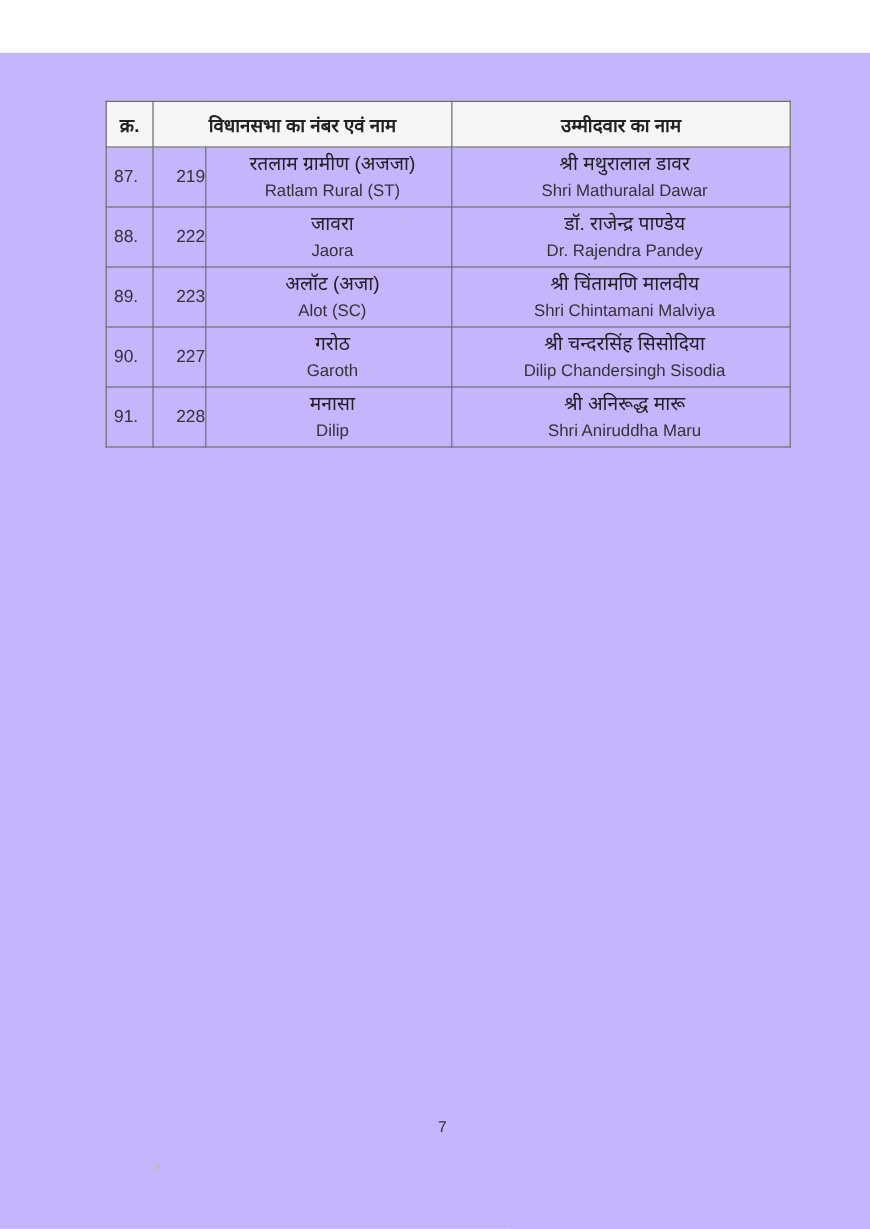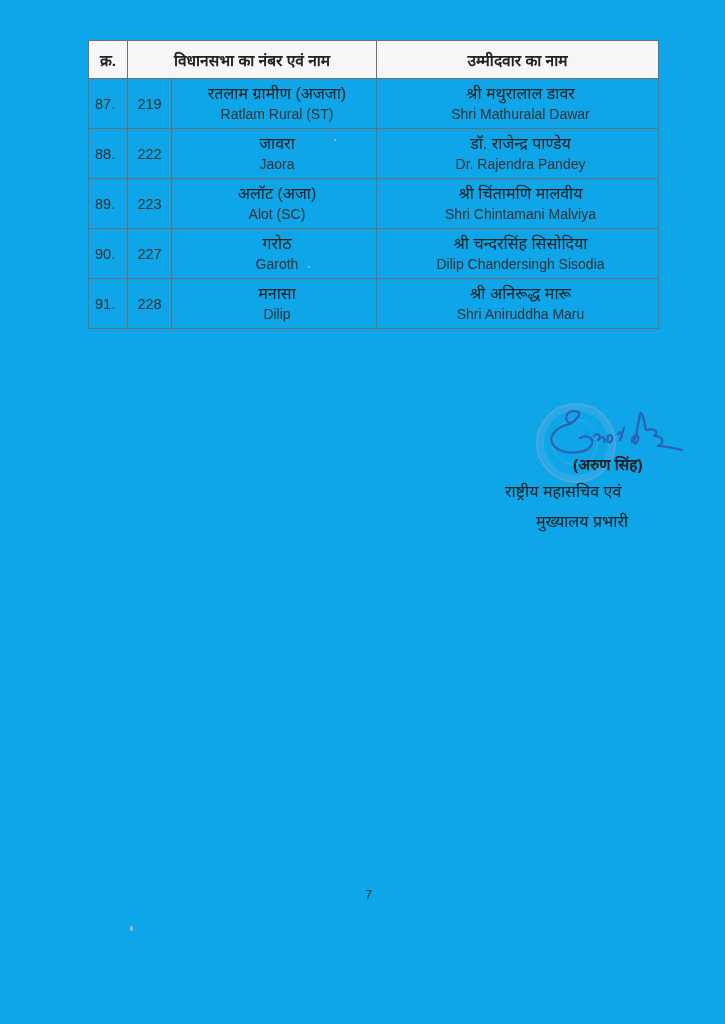--- a/index.html
+++ b/index.html
@@ -4,21 +4,21 @@
   <style>
     html, body { margin: 0; padding: 0; }
     body {
       width: 725px; height: 1024px;
       background: #ffffff;
       position: relative;
       overflow: hidden;
       font-family: "Liberation Sans", "DejaVu Sans", sans-serif;
       color: #2a2a2a;
     }
-    .page { position: absolute; inset: 0; background: #0ea5e9; }
+    .page { position: absolute; inset: 0; background: #c4b5fd; margin-top: 44px; }
 
     table.candidates {
       position: absolute;
       left: 88px; top: 40px;
       width: 570px;
       border-collapse: collapse;
       table-layout: fixed;
       font-size: 15px;
     }
     table.candidates th, table.candidates td {
@@ -35,21 +35,21 @@
       vertical-align: middle;
     }
     table.candidates td { height: 49px; vertical-align: middle; }
     col.c-sn { width: 39px; }
     col.c-no { width: 44px; }
     col.c-nm { width: 205px; }
     col.c-cand { width: 282px; }
 
     .sn, .no { font-size: 14.5px; color: #333; }
     .sn { padding-left: 6px !important; }
-    .no { text-align: center; }
+    .no { text-align: right; }
     .two-line { padding-left: 6px !important; line-height: 21px; text-align: center; }
     .hi { font-size: 16px; color: #222; display: block; }
     .en { font-size: 14px; color: #333; display: block; }
 
     .signature-block {
       position: absolute; left: 480px; top: 395px; width: 220px; height: 150px;
     }
     .stamp {
       position: absolute; left: 56px; top: 8px; width: 76px; height: 76px;
       border-radius: 50%;
@@ -156,38 +156,19 @@
           <span class="en">Dilip</span>
         </td>
         <td class="two-line">
           <span class="hi">श्री अनिरूद्ध मारू</span>
           <span class="en">Shri Aniruddha Maru</span>
         </td>
       </tr>
     </tbody>
   </table>
 
-  <div class="signature-block">
-    <div class="stamp">
-      <div class="stamp-inner"></div>
-    </div>
-    <svg class="sig-svg" width="150" height="70" viewBox="0 0 150 70">
-      <g fill="none" stroke="#2f5fb0" stroke-width="2.2" stroke-linecap="round" stroke-linejoin="round">
-        <path d="M38 12 C28 8, 22 18, 30 24 C18 26, 6 36, 14 46 C24 56, 48 54, 52 44 C54 38, 46 34, 40 38"></path>
-        <path d="M30 24 C36 20, 42 14, 38 12"></path>
-        <path d="M54 36 C58 32, 62 36, 58 40 C62 36, 66 36, 64 42"></path>
-        <path d="M68 38 C66 34, 74 34, 72 40 C70 44, 66 42, 68 38"></path>
-        <path d="M78 34 C80 30, 84 34, 80 40 L84 28"></path>
-        <path d="M92 42 C92 34, 100 32, 98 40 C96 46, 92 44, 96 36 L100 14 C102 10, 104 20, 106 30"></path>
-        <path d="M108 30 C114 28, 120 32, 114 36 C122 36, 126 42, 118 46 C126 46, 134 48, 142 50"></path>
-      </g>
-    </svg>
-    <div class="signer-name">(अरुण सिंह)</div>
-    <div class="signer-title1">राष्ट्रीय महासचिव एवं</div>
-    <div class="signer-title2">मुख्यालय प्रभारी</div>
-  </div>
 
   <div class="page-number">7</div>
 
   <div class="speck" style="left:130px;top:926px;width:3px;height:5px;"></div>
   <div class="speck" style="left:334px;top:139px;width:2px;height:2px;"></div>
   <div class="speck" style="left:308px;top:266px;width:2px;height:2px;"></div>
 </div>
 
 </body></html>

